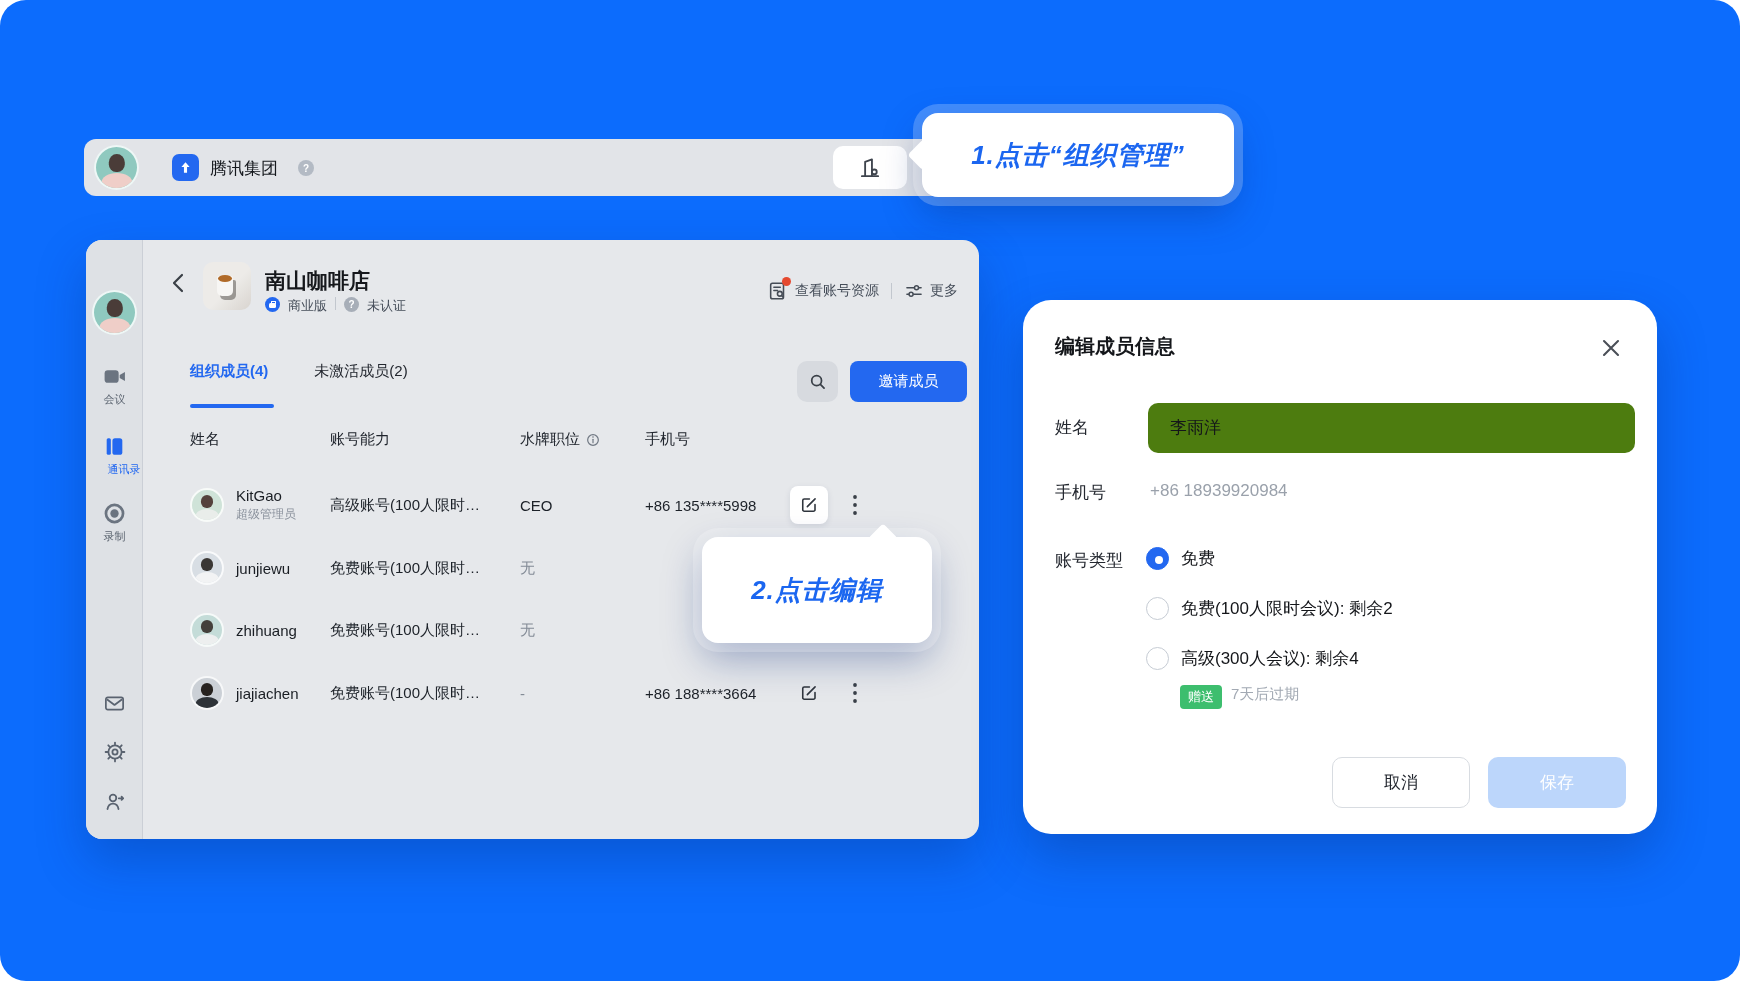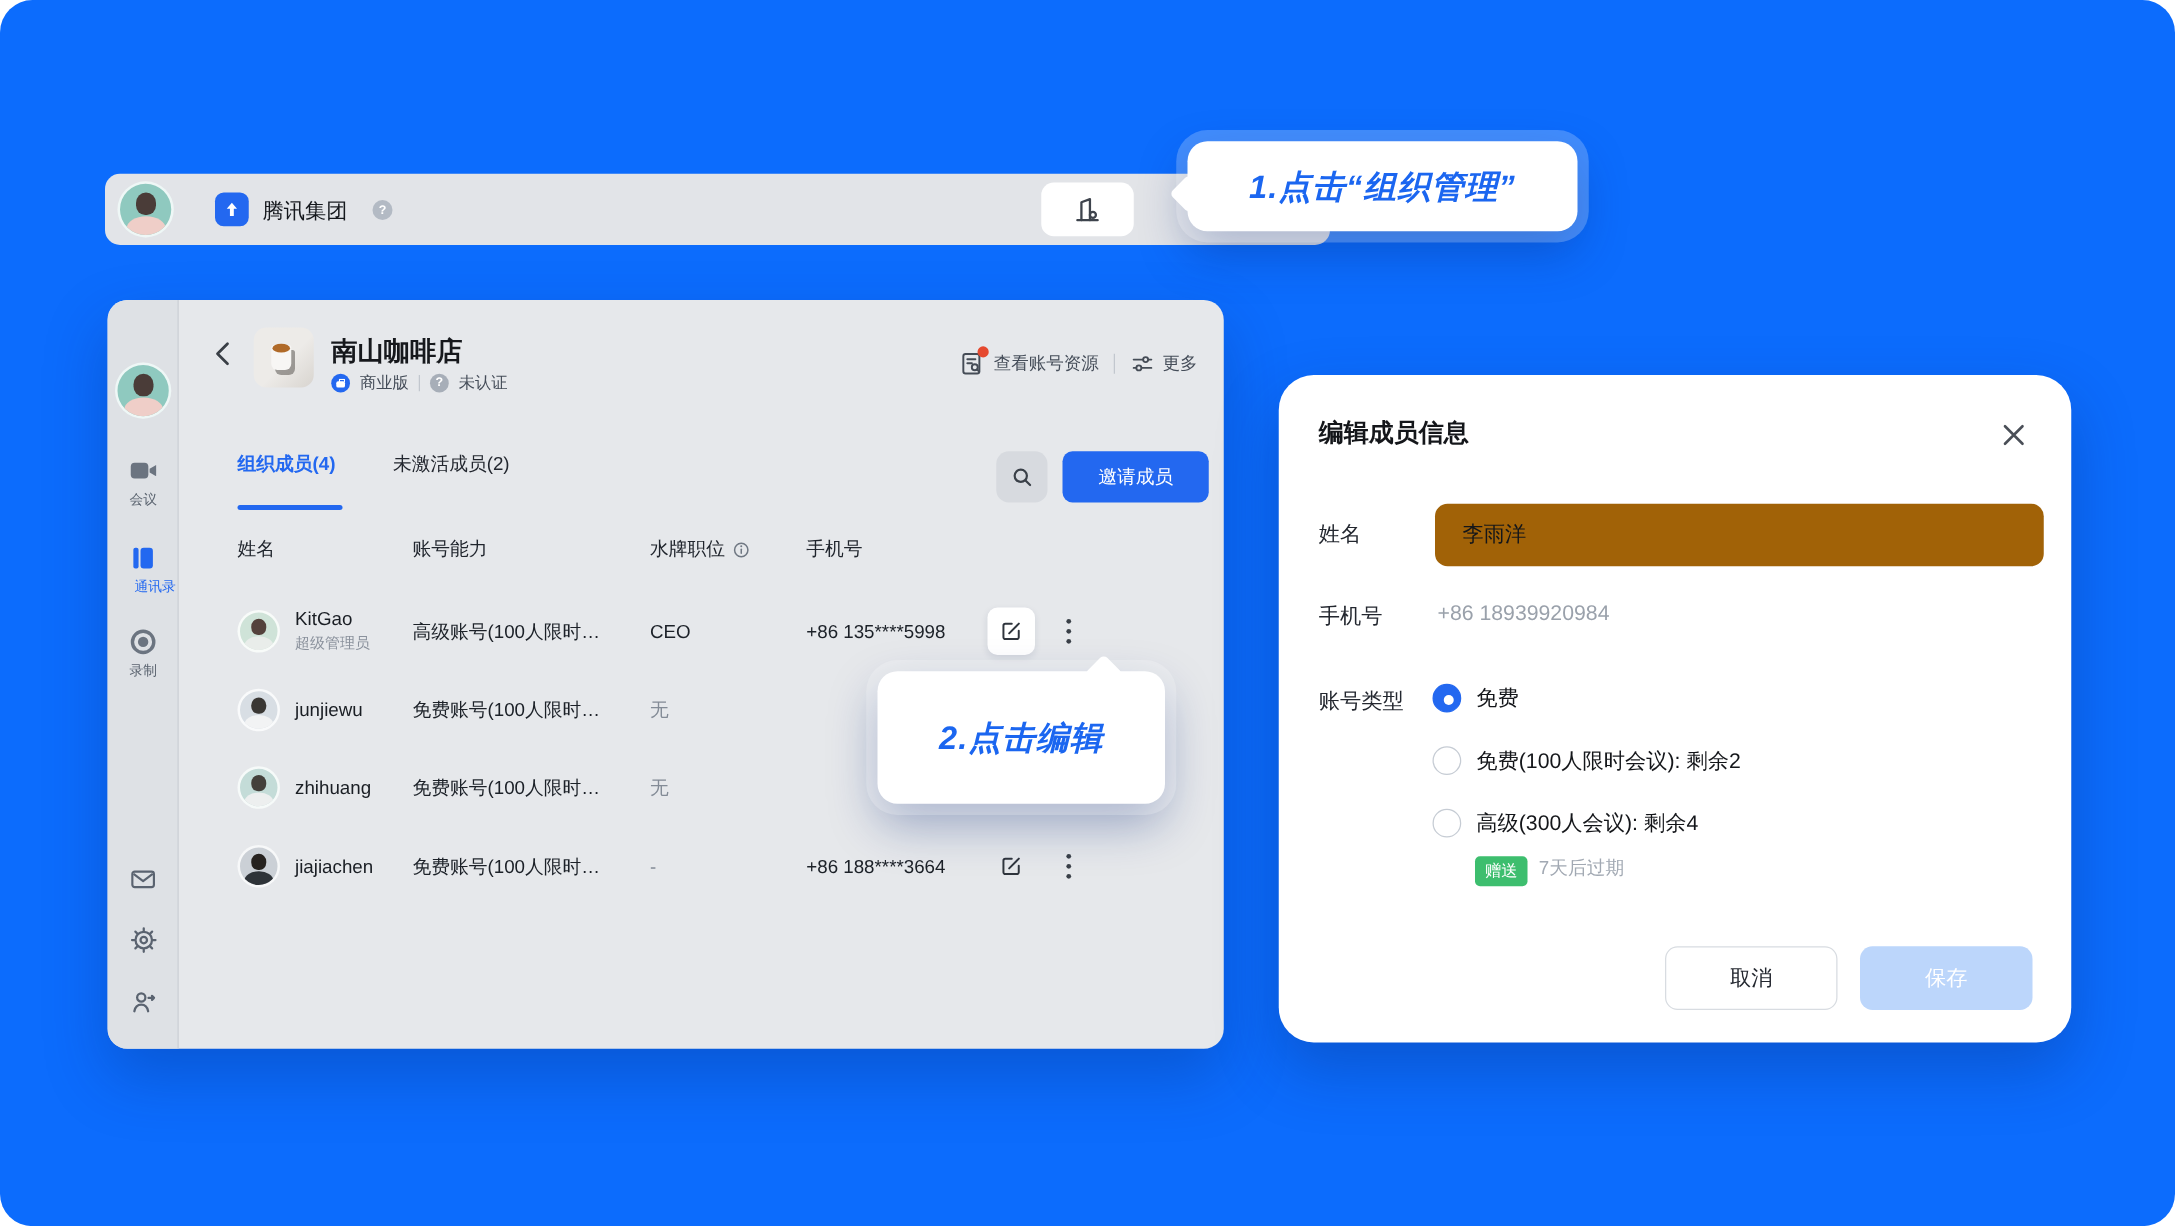--- a/index.html
+++ b/index.html
@@ -12,21 +12,21 @@
   .tc-logo { position:absolute; left:88px; top:15px; width:27px; height:27px; background:#2368F0; border-radius:7px; display:flex; align-items:center; justify-content:center; }
   .org-name { position:absolute; left:126px; top:18px; font-size:17px; color:#15181D; }
   .seal { display:inline-flex; width:16px; height:16px; border-radius:50%; background:#B3BAC4; color:#fff; font-size:10px; font-weight:700; align-items:center; justify-content:center; }
   .topbar .seal { position:absolute; left:214px; top:21px; }
   .org-btn { position:absolute; left:749px; top:7px; width:74px; height:43px; background:#FFFFFF; border-radius:10px; border:none; display:flex; align-items:center; justify-content:center; cursor:pointer; }
 
   
   .tip { position:absolute; background:#fff; border-radius:16px; display:flex; align-items:center; justify-content:center;
          box-shadow:0 0 0 9px rgba(255,255,255,0.22), 0 16px 38px rgba(8,40,120,0.35); }
   .tip .tip-text { color:#1B66F0; font-weight:700; font-style:italic; font-size:26px; letter-spacing:1px; position:relative; z-index:2; }
-  .tip1 { left:950px; top:113px; width:312px; height:72px; }
+  .tip1 { left:922px; top:113px; width:312px; height:84px; }
   .tip1::before { content:""; position:absolute; left:-10px; top:31px; width:22px; height:22px; background:#fff; transform:rotate(45deg); border-radius:4px; }
   .tip2 { left:702px; top:537px; width:230px; height:106px; }
   .tip2::before { content:""; position:absolute; left:170px; top:-9px; width:22px; height:22px; background:#fff; transform:rotate(45deg); border-radius:4px; }
 
   
   .person { position:relative; border-radius:50%; overflow:hidden; border:2px solid rgba(255,255,255,0.85); }
   .person::before { content:""; position:absolute; top:18%; left:50%; transform:translateX(-50%); width:40%; height:42%; border-radius:50% 50% 46% 46%; background:var(--hair,#4A3C38); }
   .person::after  { content:""; position:absolute; top:63%; left:50%; transform:translateX(-50%); width:76%; height:48%; border-radius:50% 50% 0 0; background:var(--shirt,#E8C9C4); }
   .p-woman   { background:#8FC9BF; --hair:#4A3C38; --shirt:#EFCEC8; }
   .p-kitgao  { background:#CFE3D8; --hair:#54423C; --shirt:#E9EDEA; }
@@ -43,21 +43,21 @@
   .snav.active .slabel { color:#2368F0;margin-left:19px; }
   .sbottom { position:absolute; left:0; width:57px; display:flex; justify-content:center; cursor:pointer; }
 
   .wcontent { position:absolute; left:57px; top:0; right:0; bottom:0; }
 
   .back-btn { position:absolute; left:25px; top:30px; width:22px; height:26px; cursor:pointer; }
   .coffee { position:absolute; left:60px; top:22px; width:48px; height:48px; border-radius:10px; background:linear-gradient(135deg,#EDEBE8 55%,#D8D4CF); overflow:hidden; }
   .coffee .cup { position:absolute; left:14px; top:14px; width:16px; height:20px; background:#F7F6F4; border-radius:2px 2px 5px 5px; box-shadow:3px 4px 0 rgba(60,55,50,0.45); }
   .coffee .brew { position:absolute; left:15px; top:13px; width:14px; height:7px; border-radius:50%; background:#B06A28; }
   .wtitle { position:absolute; left:122px; top:27px; font-size:21px; font-weight:700; color:#16181C; }
-  .wbadges { position:absolute; left:122px; top:57px; display:flex; align-items:center; gap:8px; font-size:13px; color:#454D59; }
+  .wbadges { position:absolute; left:122px; top:57px; display:flex; align-items:flex-start; gap:8px; font-size:13px; color:#454D59; }
   .vdiv { width:1px; height:13px; background:#C2C7CE; }
   .biz-ic { width:15px; height:15px; background:#2368F0; border-radius:50%; position:relative; }
   .biz-ic::before { content:""; position:absolute; left:4px; top:6px; width:7px; height:5px; background:#fff; border-radius:1.5px; }
   .biz-ic::after  { content:""; position:absolute; left:6px; top:4px; width:3px; height:2px; border:1px solid #fff; border-bottom:none; border-radius:1px 1px 0 0; }
 
   .hd-right { position:absolute; right:21px; top:40px; display:flex; align-items:center; gap:12px; font-size:14px; color:#454D59; }
   .hd-item { display:flex; align-items:center; gap:6px; cursor:pointer; }
   .docsearch { position:relative; width:22px; height:22px; }
   .reddot { position:absolute; right:-2px; top:-3px; width:9px; height:9px; border-radius:50%; background:#E5492F; }
 
@@ -81,21 +81,21 @@
   .row-avatar { width:34px; height:34px; flex:0 0 34px; }
   .edit-btn { width:38px; height:38px; border:none; background:transparent; border-radius:8px; display:flex; align-items:center; justify-content:center; cursor:pointer; }
   .edit-btn.hl { background:#FFFFFF; box-shadow:0 2px 6px rgba(20,40,80,0.10); }
   .kebab { width:22px; height:38px; border:none; background:transparent; display:flex; align-items:center; justify-content:center; cursor:pointer; }
 
   
   .dialog { position:absolute; left:1023px; top:300px; width:634px; height:534px; background:#FFFFFF; border-radius:28px; box-shadow:0 22px 50px rgba(5,35,110,0.30); }
   .dlg-title { position:absolute; left:32px; top:33px; font-size:20px; font-weight:700; color:#14161A; }
   .dlg-close { position:absolute; right:34px; top:36px; width:24px; height:24px; border:none; background:transparent; cursor:pointer; }
   .f-label { position:absolute; left:32px; font-size:17px; color:#23272F; }
-  .name-input { position:absolute; left:125px; top:103px; width:487px; height:50px; background:#a16207; border-radius:10px; font-size:17px; color:#14161A; line-height:50px; padding-left:22px; cursor:text; }
+  .name-input { position:absolute; left:125px; top:103px; width:487px; height:50px; background:#4d7c0f; border-radius:10px; font-size:17px; color:#14161A; line-height:50px; padding-left:22px; cursor:text; }
   .phone-value { position:absolute; left:127px; top:181px; font-size:17px; color:#9AA1AB; }
   .radio-row { position:absolute; left:123px; display:flex; align-items:center; gap:12px; cursor:pointer; }
   .radio { width:23px; height:23px; border-radius:50%; background:#fff; border:1.5px solid #C6CCD4; position:relative; flex:0 0 23px; }
   .radio.on { background:#2368F0; border-color:#2368F0; }
   .radio.on::after { content:""; position:absolute; left:7.5px; top:7.5px; width:8px; height:8px; border-radius:50%; background:#fff; }
   .radio-label { font-size:17px; color:#14161A; }
   .gift-row { position:absolute; left:157px; top:385px; display:flex; gap:9px; }
   .gift-badge { background:#3DBE6E; color:#fff; font-size:13px; padding:3px 8px; border-radius:4px; }
   .gift-note { font-size:15px; color:#A2A9B3; }
   .btn { position:absolute; top:457px; width:138px; height:51px; border-radius:10px; font-size:17px; cursor:pointer; }

